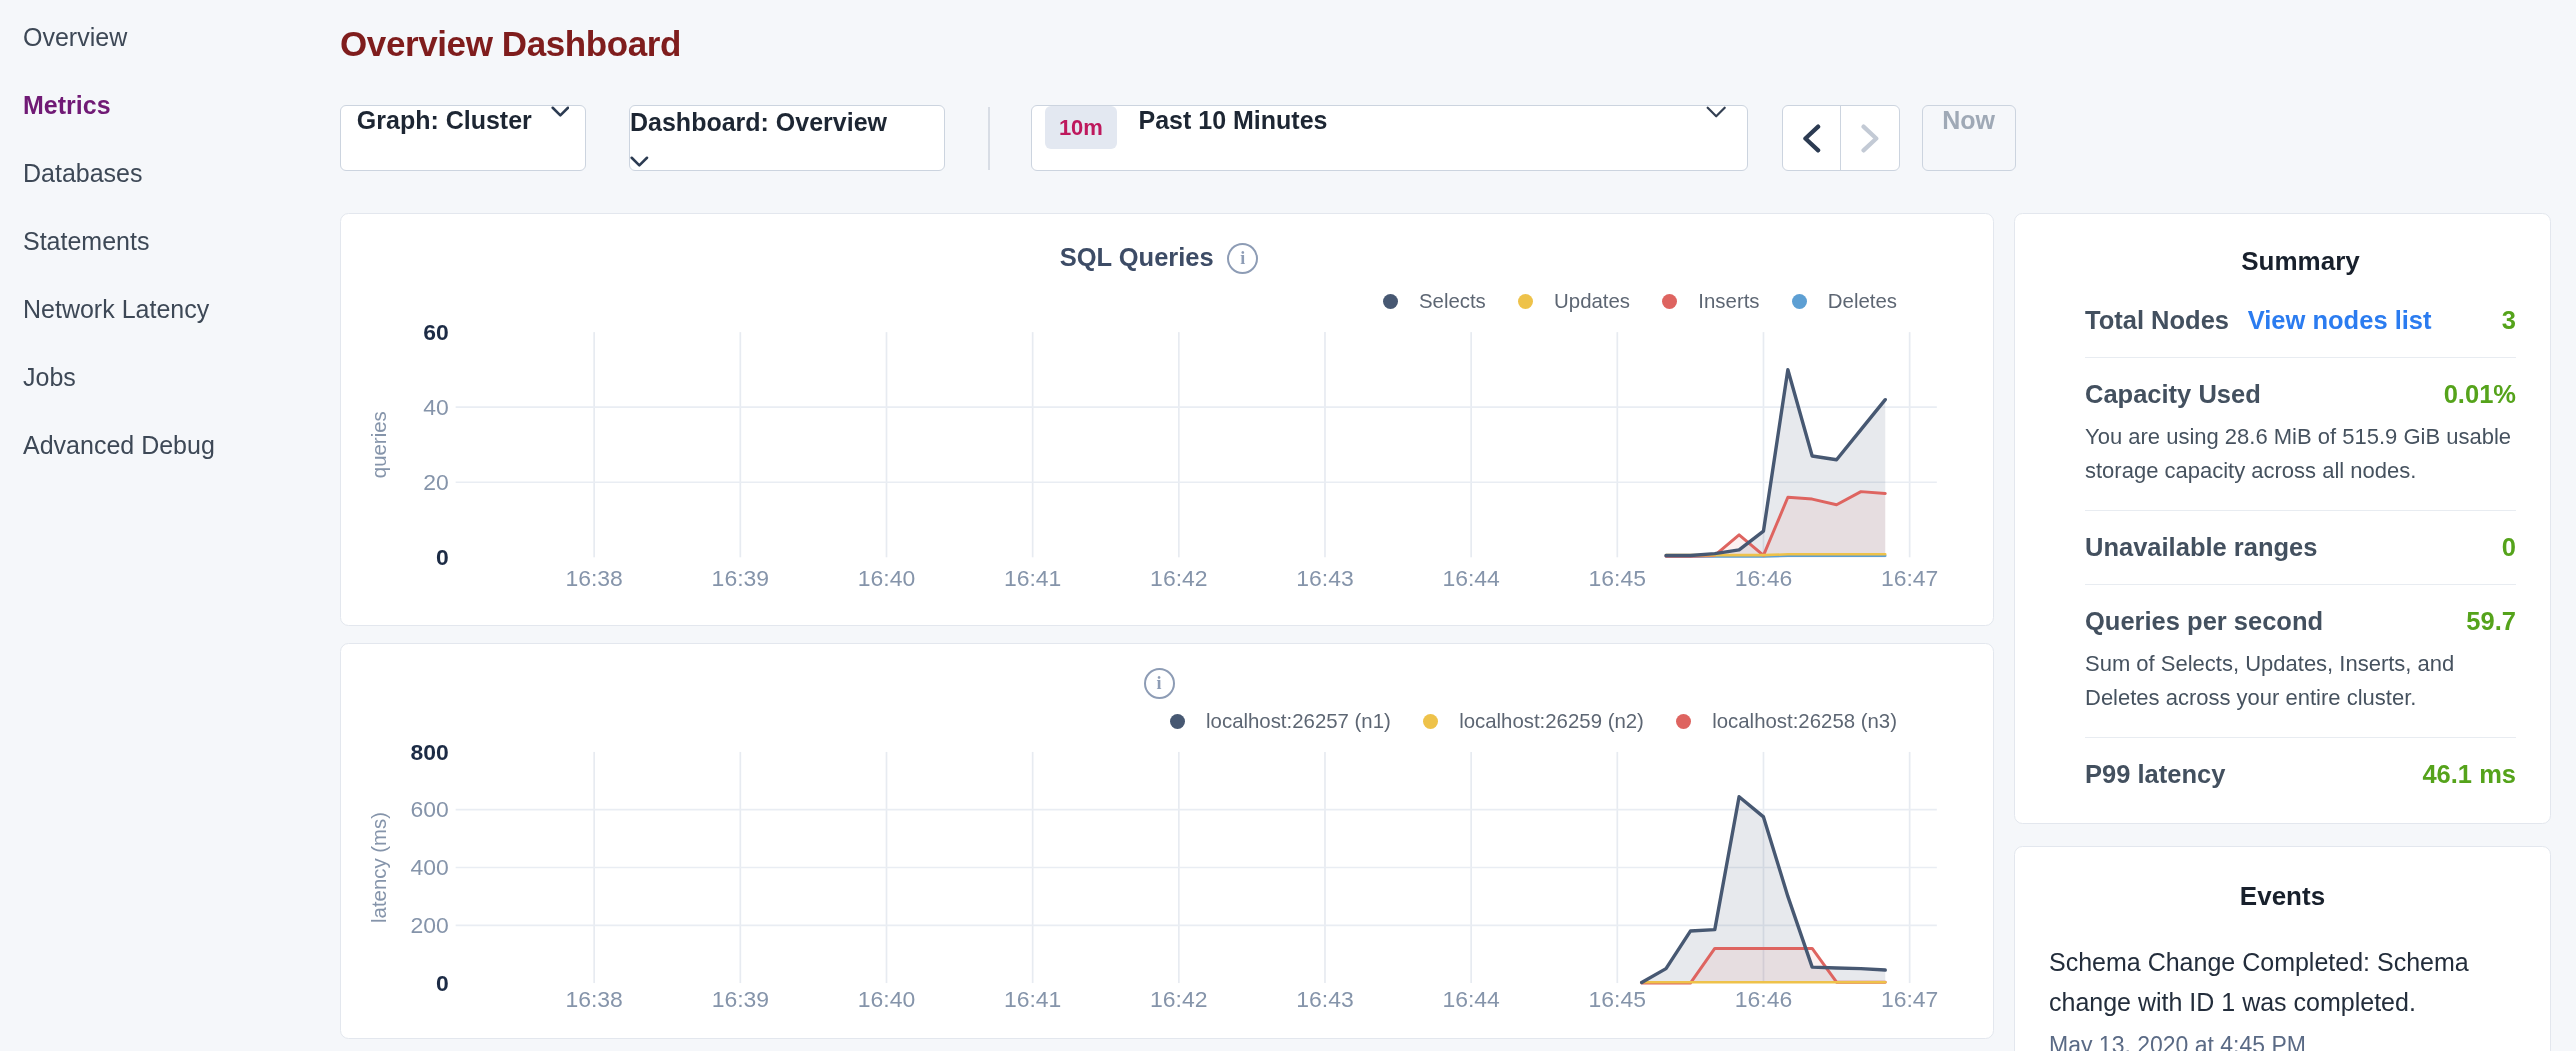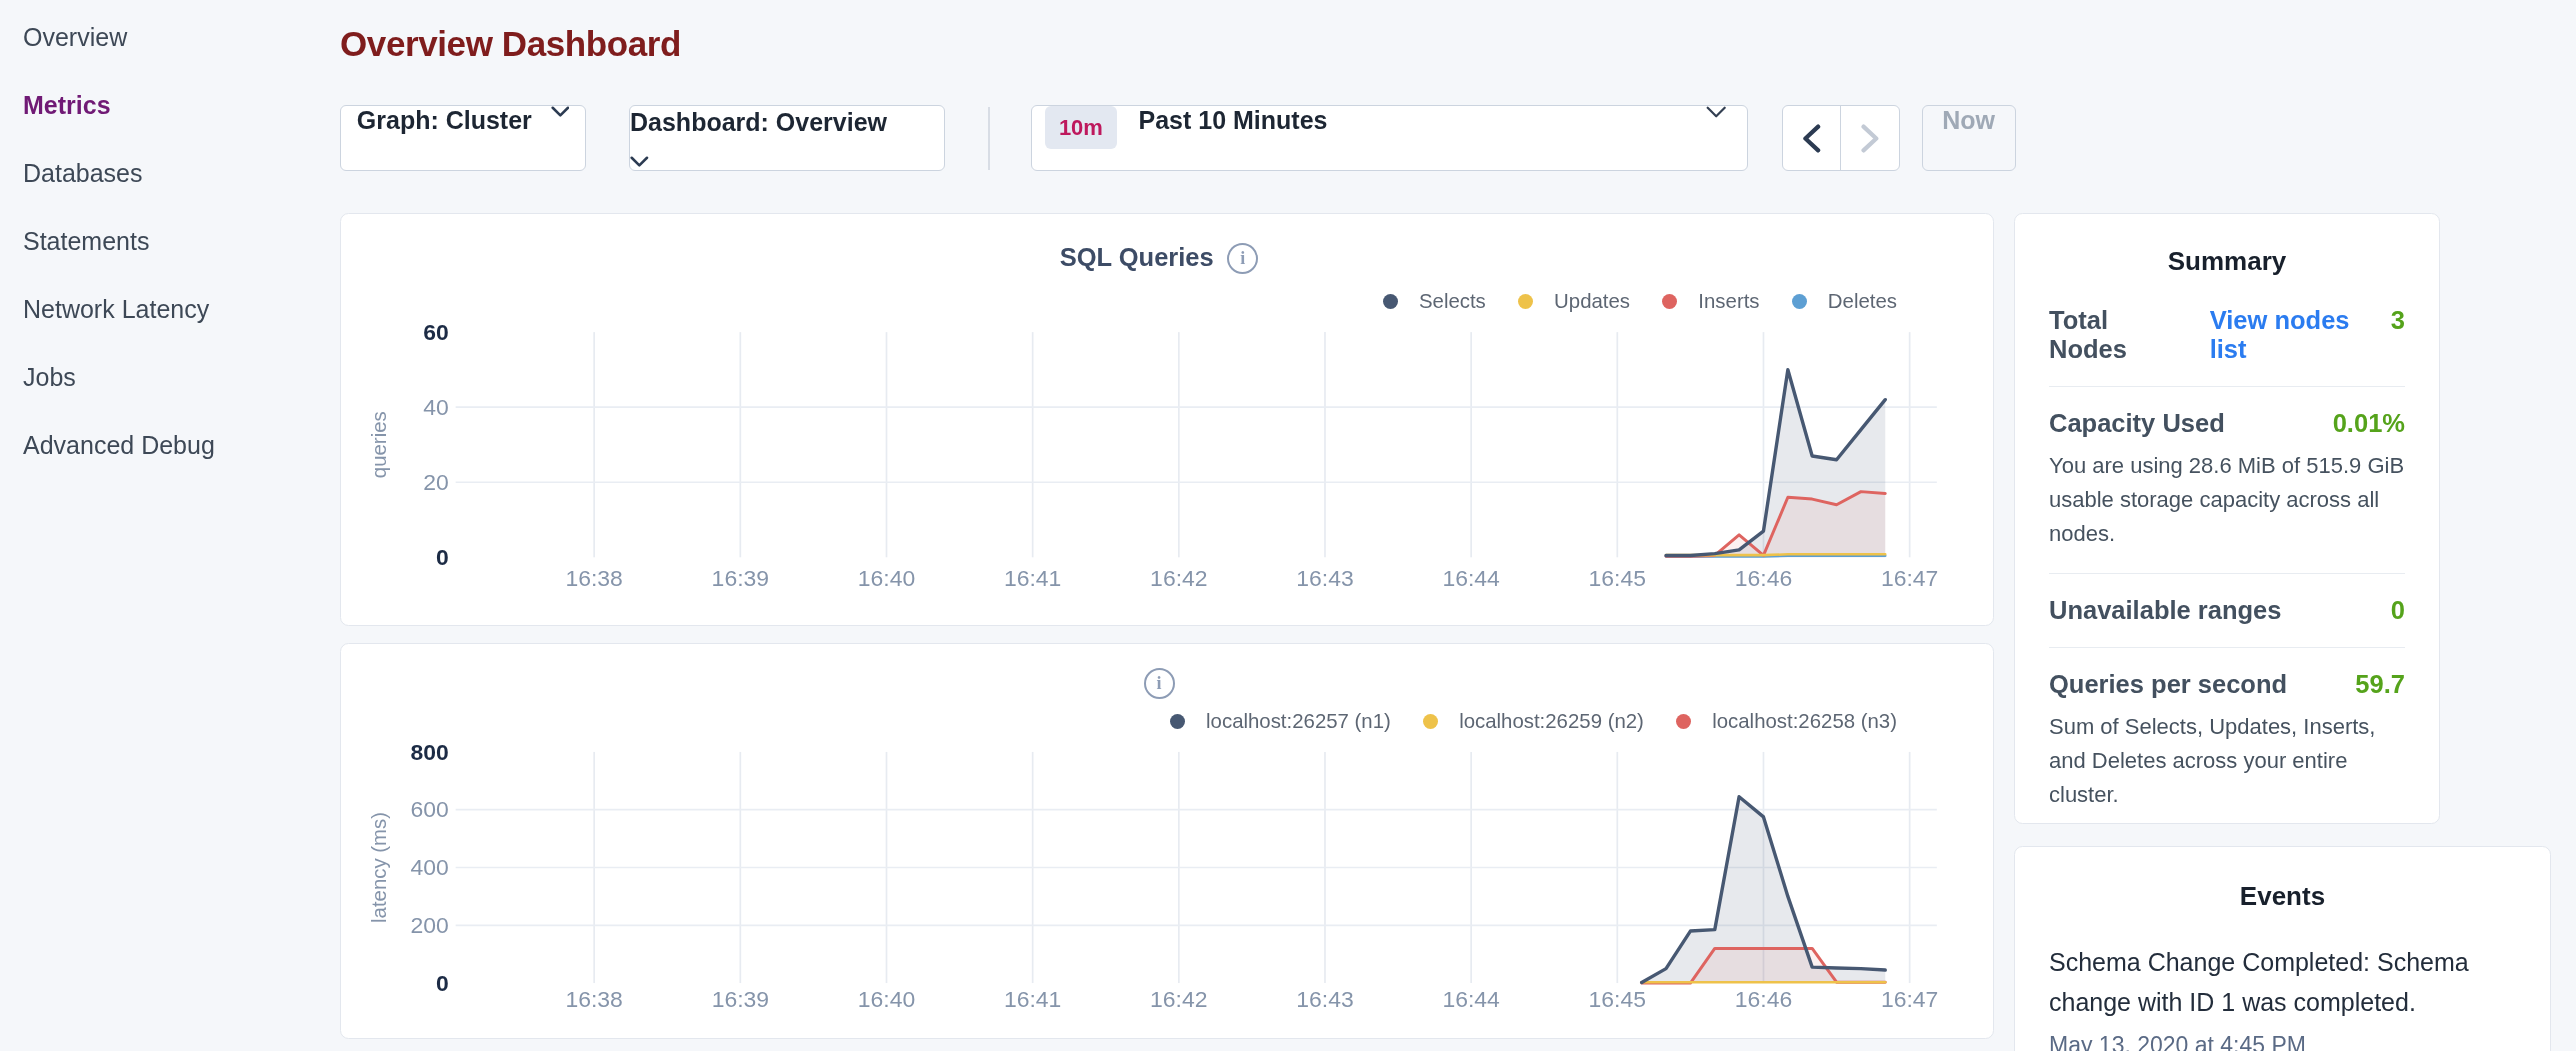--- a/index.html
+++ b/index.html
@@ -33,21 +33,21 @@
   .pager-btn { flex:1; height:100%; background:transparent; border:none; display:flex;
                align-items:center; justify-content:center; cursor:pointer; }
   .pager-btn:first-child { border-right:1.7px solid #ccd4df; }
   .now-btn { margin-left:22px; width:94px; justify-content:center; font-size:25px;
              font-weight:700; color:#9fa9b6; background:#f5f7fa; }
 
   
   .panel { position:absolute; background:#fff; border:1.7px solid #e3e7ee; border-radius:8.5px; }
   #chart0 { left:340px; top:213px;  width:1654px; height:413px; }
   #chart1 { left:340px; top:643px;  width:1654px; height:396px; }
-  #summary-panel { left:2014px; top:213px; width:426px; height:611px; overflow:hidden; }
+  #summary-panel { left:2014px; top:213px; width:537px; height:611px; overflow:hidden;padding-left:36px; }
   #events-panel  { left:2014px; top:846px; width:537px; height:255px; overflow:hidden; }
 
   .chart-title-row { position:absolute; left:0; right:16px; display:flex; align-items:flex-start;
                      justify-content:center; gap:13.6px; }
   #chart0 .chart-title-row { top:29px; }
   #chart1 .chart-title-row { top:24px; }
   .chart-title { font-size:25.5px; font-weight:700; color:#3d4c66; }
   .info-icon { width:31px; height:31px; border:2.6px solid #8d9cb5; border-radius:50%;
                display:flex; align-items:center; justify-content:center; font-size:18px;
                font-weight:700; color:#8d9cb5; cursor:pointer; font-family:"Liberation Serif", serif; }

